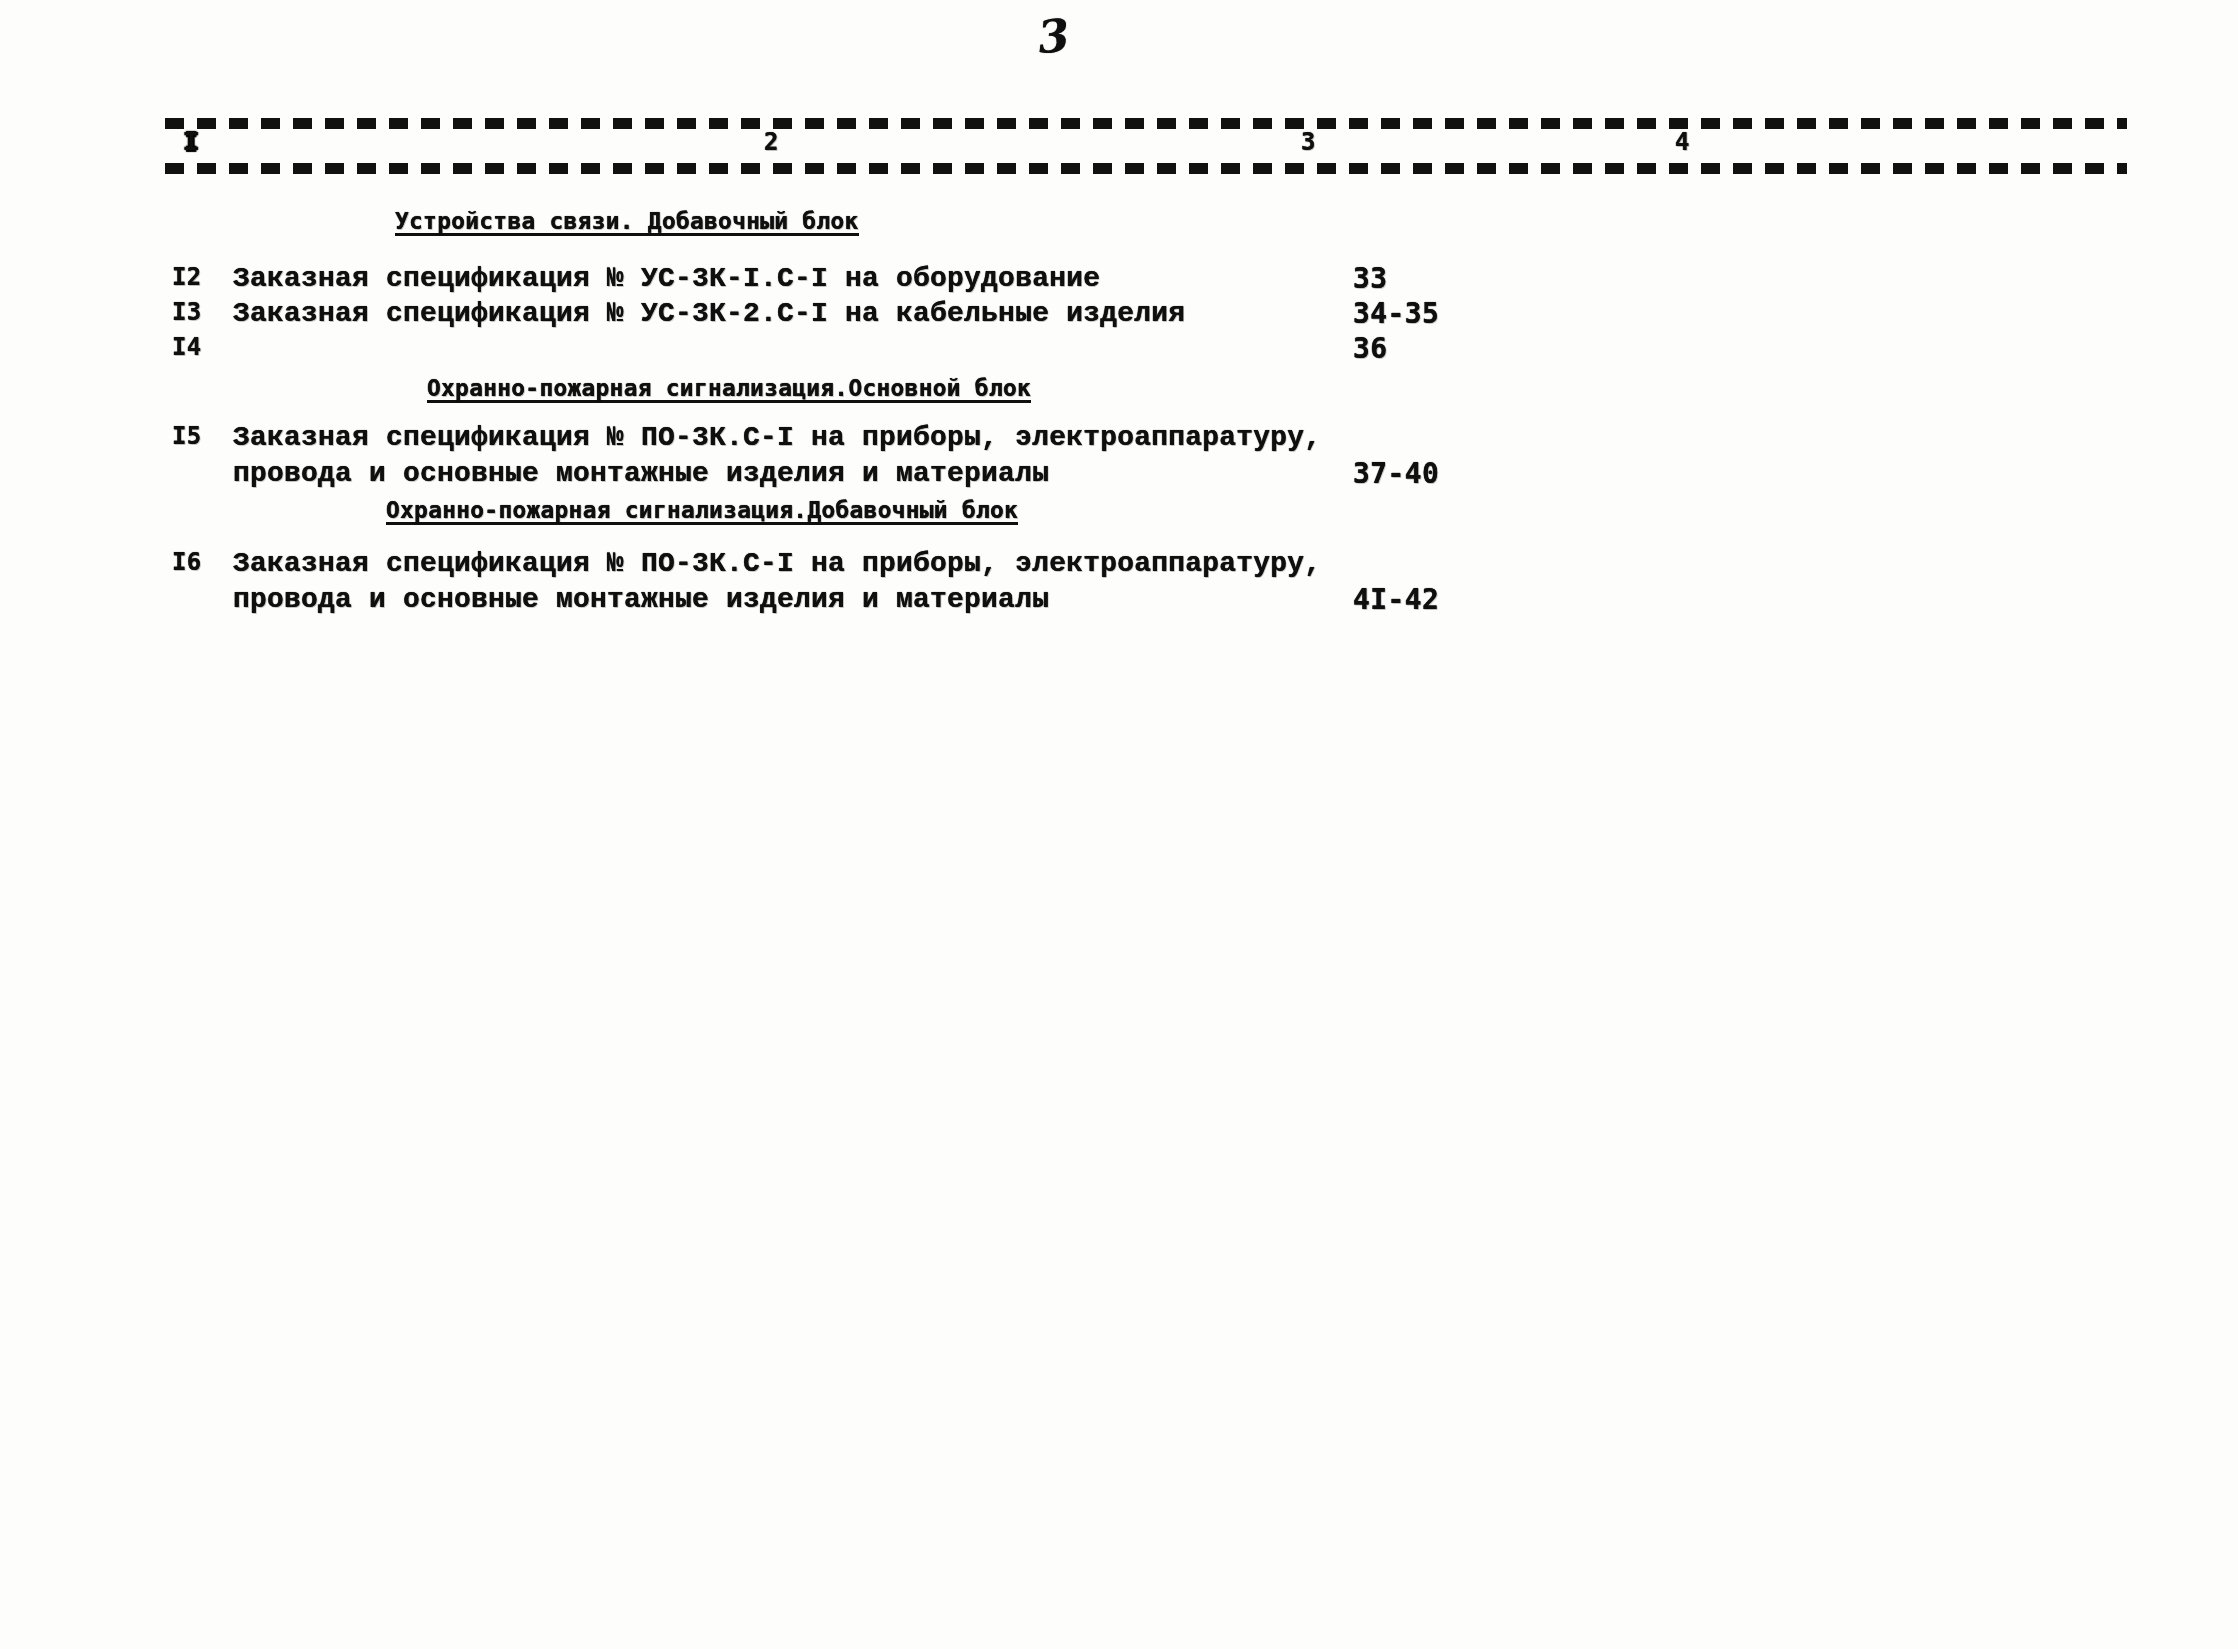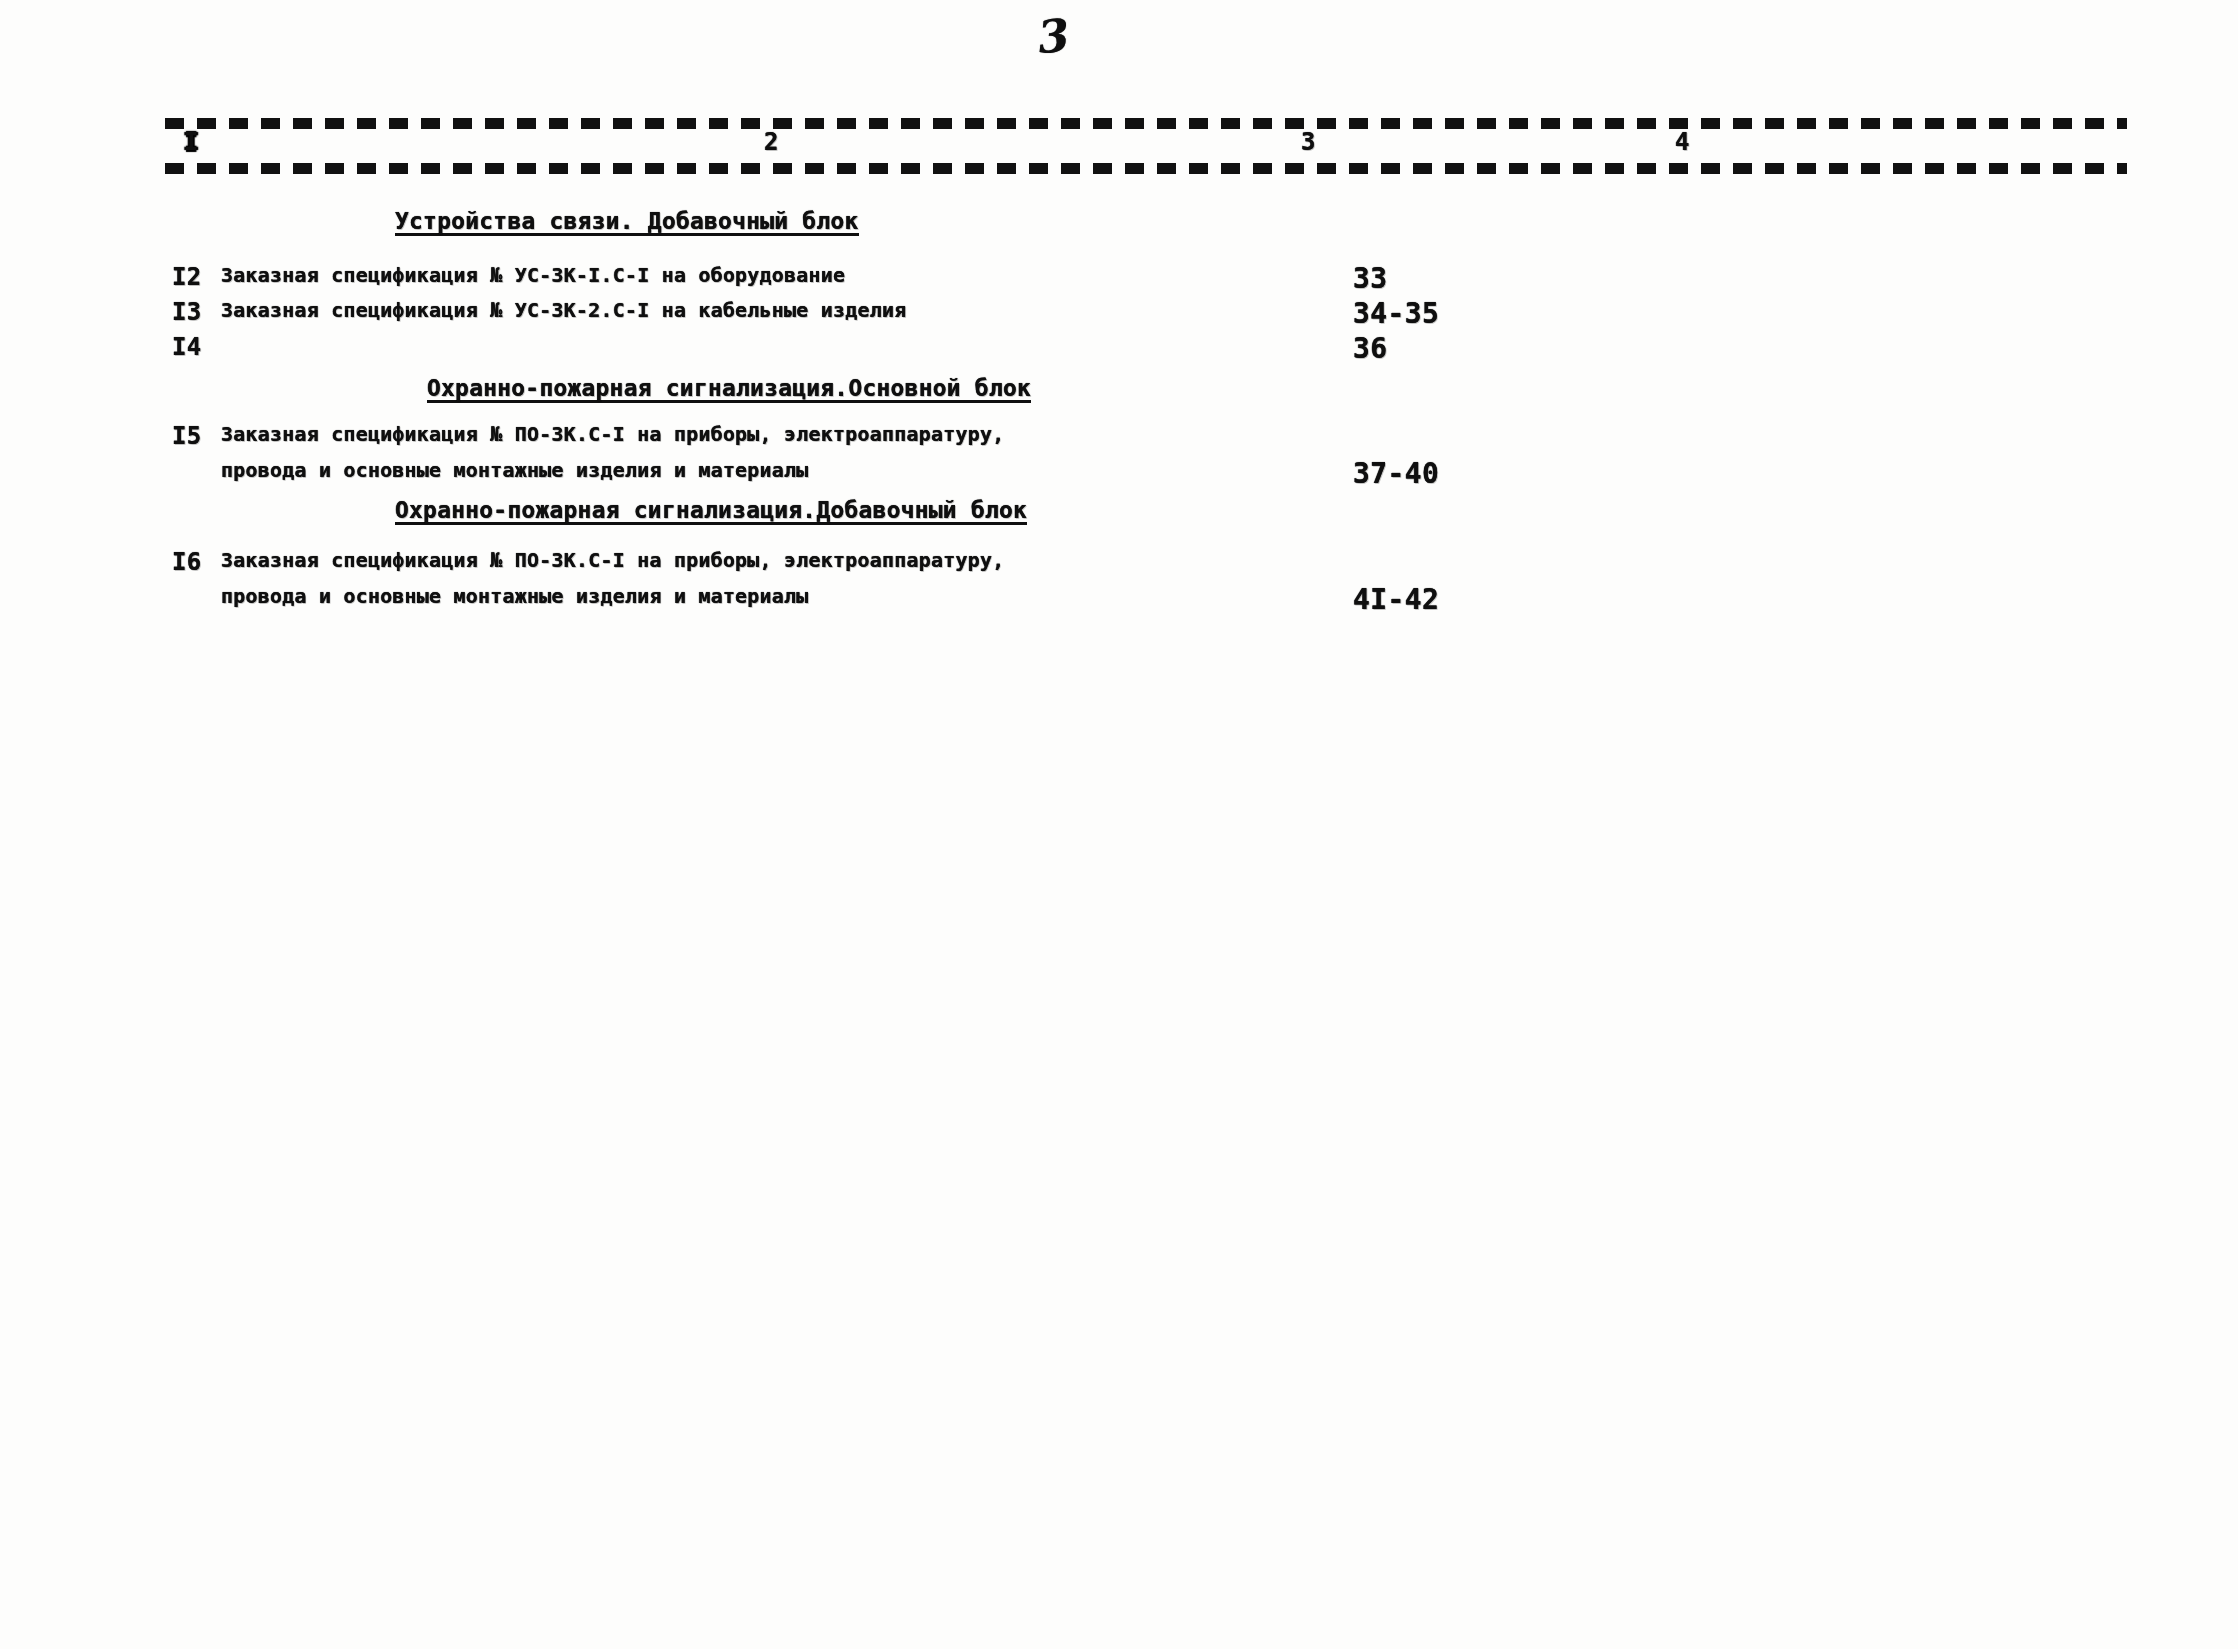--- a/index.html
+++ b/index.html
@@ -60,35 +60,36 @@
     position: absolute;
     font-size: 23px;
     line-height: 1;
     letter-spacing: 0.2px;
     white-space: nowrap;
     border-bottom: 3.1px solid #101010;
     padding-bottom: 0;
   }
   .heading-1 { left: 395px; top: 210px; }
   .heading-2 { left: 391px; top: 377px; margin-left: 36px; }
-  .heading-3 { left: 395px; top: 499px; }
+  .heading-3 { left: 386px; top: 499px; }
   .rownum {
     position: absolute;
     left: 172px;
     font-size: 24px;
     line-height: 1;
     letter-spacing: 0.4px;
   }
   .rowtext {
     position: absolute;
-    left: 221px;
-    font-size: 20px;
+    left: 233px;
+    font-size: 28px;
     line-height: 1;
     letter-spacing: 0.2px;
     white-space: nowrap;
+    font-family: Liberation Mono, monospace;
   }
   .pages {
     position: absolute;
     left: 1353px;
     font-size: 28px;
     line-height: 1;
     letter-spacing: 0.4px;
     white-space: nowrap;
   }
   .t-r12 { top: 265px; }

